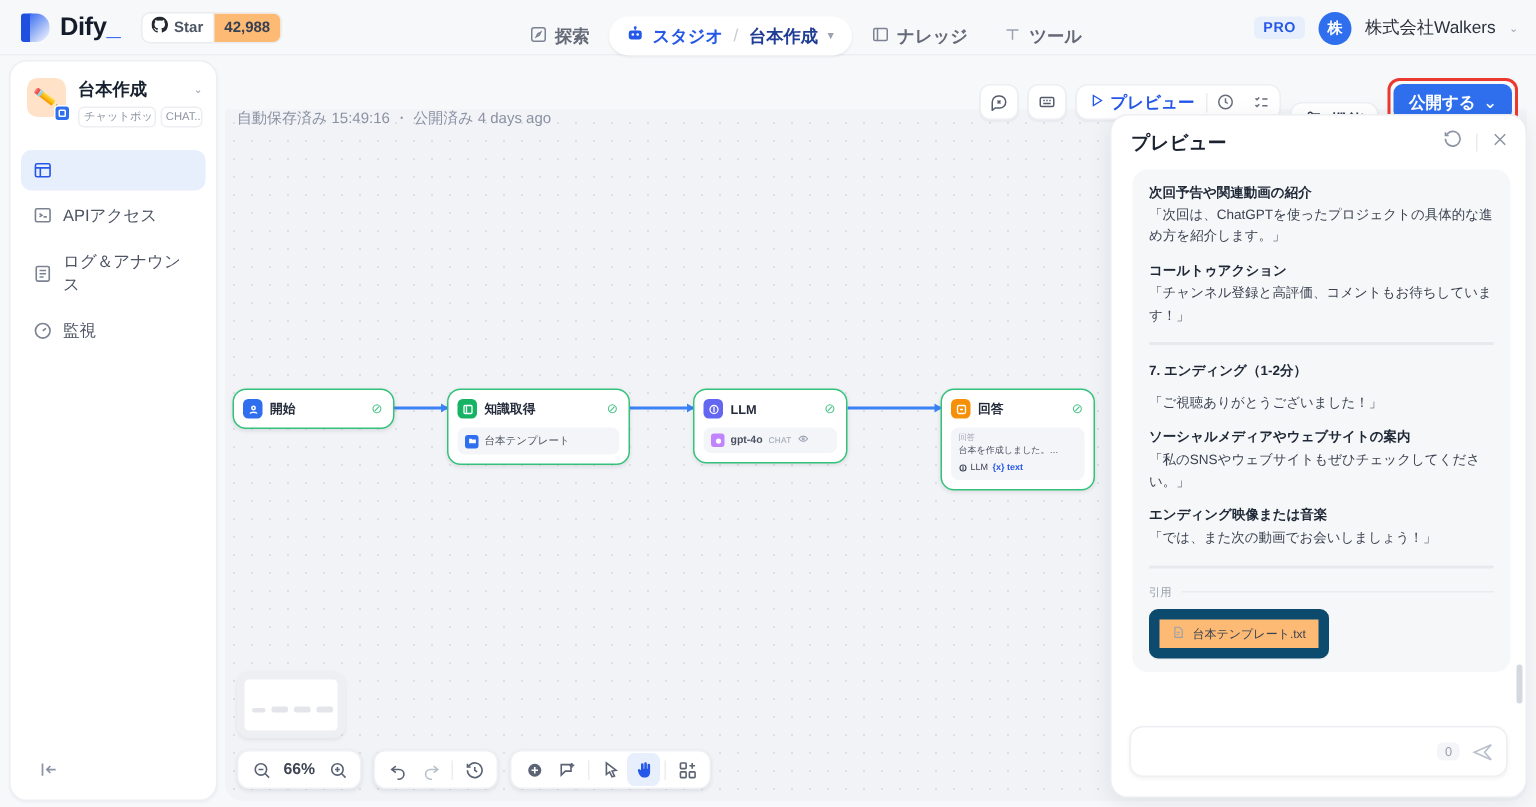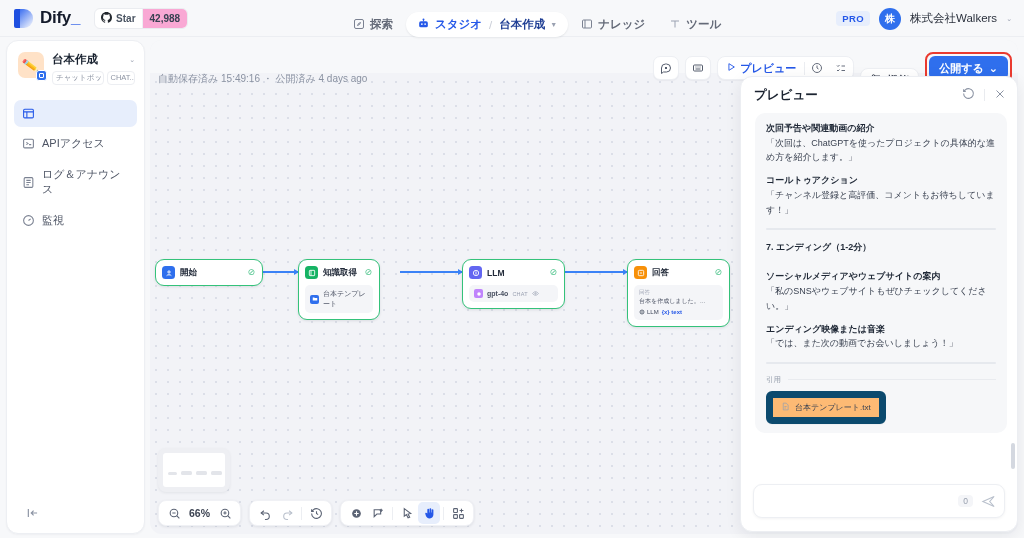--- a/index.html
+++ b/index.html
@@ -37,21 +37,21 @@
   .ghstar {
     display: flex; align-items: center; margin-left: 14px;
     background: #fff; border: 1px solid #eaecf0; border-radius: 6px;
     height: 21px; overflow: hidden;
   }
   .ghstar .gs-l { display: flex; align-items: center; gap: 4px; padding: 0 6px 0 6px; }
   .ghstar .gs-txt { font-size: 10px; color: #4b5563; font-weight: 600; }
   .ghstar .gs-count {
     font-size: 10px; color: #374151; font-weight: 700; padding: 0 7px;
     border-left: 1px solid #eef0f4; height: 100%; display: flex; align-items: center;
-    background: #f9a8d4;
+    background: #fdba74;
     text-align: center;
   }
 
   .nav-center {
     position: absolute; left: 342px; top: 0; height: 37px;
     display: flex; align-items: flex-end; gap: 2px;
   }
   .nav-item {
     display: flex; align-items: center; gap: 5px;
     padding: 5px 11px; border-radius: 14px;
@@ -518,21 +518,21 @@
           <svg width="8" height="8" viewBox="0 0 24 24" fill="none" stroke="#fff" stroke-width="3">
               <circle cx="12" cy="9" r="3.4"></circle>
               <path d="M5 20c1.6-3.6 12.4-3.6 14 0"></path>
             </svg>
         </span>
         <span class="node-title">開始</span>
         <span class="node-check">⊘</span>
       </div>
     </div>
 
-    <div class="node" style="left:148px; top:219px; width:82px;">
+    <div class="node" style="left:148px; top:219px; width:122px;">
       <div class="node-head">
         <span class="node-ic" style="background:#16b364;">
           <svg width="8" height="8" viewBox="0 0 24 24" fill="none" stroke="#fff" stroke-width="2.6">
               <rect x="4" y="4" width="16" height="16" rx="2"></rect>
               <path d="M9 4v16"></path>
             </svg>
         </span>
         <span class="node-title">知識取得</span>
         <span class="node-check">⊘</span>
       </div>
@@ -714,20 +714,21 @@
 
     <div class="pv-scroll">
       <div class="pv-msg">
         <div class="pv-h">次回予告や関連動画の紹介</div>
         <div class="pv-p">「次回は、ChatGPTを使ったプロジェクトの具体的な進め方を紹介します。」</div>
         <div class="pv-gap"></div>
         <div class="pv-h">コールトゥアクション</div>
         <div class="pv-p">「チャンネル登録と高評価、コメントもお待ちしています！」</div>
         <div class="pv-rule"></div>
         <div class="pv-section">7. エンディング（1-2分）</div>
+        <div class="pv-p">「ご視聴ありがとうございました！」</div>
         <div class="pv-gap"></div>
         <div class="pv-h">ソーシャルメディアやウェブサイトの案内</div>
         <div class="pv-p">「私のSNSやウェブサイトもぜひチェックしてください。」</div>
         <div class="pv-gap"></div>
         <div class="pv-h">エンディング映像または音楽</div>
         <div class="pv-p">「では、また次の動画でお会いしましょう！」</div>
         <div class="pv-rule"></div>
 
         <div class="pv-cite-label">
           <span>引用</span>

